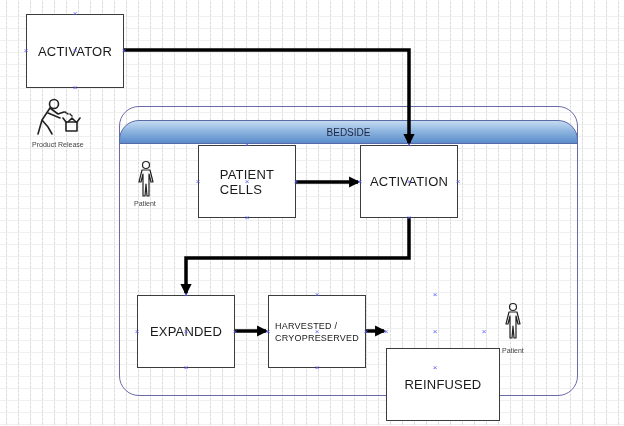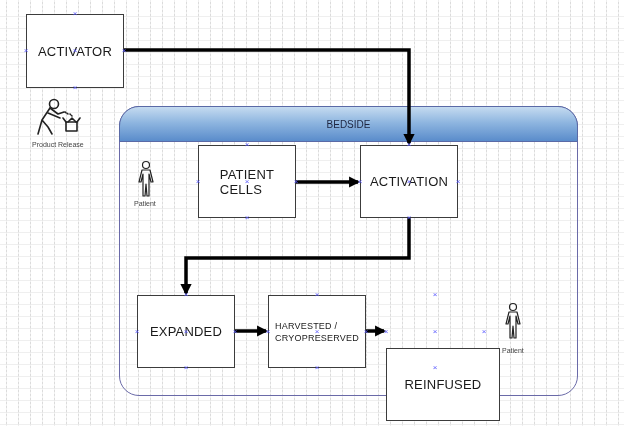--- a/index.html
+++ b/index.html
@@ -28,21 +28,21 @@
     color: #1a1a1a;
   }
   .box .label { font-size: 13px; line-height: 15px; letter-spacing: 0.2px; }
   .box .label.small { font-size: 9px; font-weight: normal; line-height: 12px; }
   .bedside {
     position: absolute; left: 119px; top: 106px; width: 459px; height: 290px;
     border: 1.2px solid #6a6aa8; border-radius: 20px; box-sizing: border-box;
     background: transparent;
   }
   .bedside-header {
-    position: absolute; left: 119px; top: 106px; width: 459px; height: 36px;
+    position: absolute; left: 119px; top: 120px; width: 459px; height: 24px;
     border-radius: 20px 20px 0 0; box-sizing: border-box;
     border: 1.2px solid #5a6aa6;
     background: linear-gradient(to bottom, #c5dbf0 0%, #8fb6e0 45%, #5a8ccb 100%);
     display: flex; align-items: center; justify-content: center;
     font-size: 10px; color: #1d2540; text-align: right;
   }
   .caption { position: absolute; font-size: 7px; color: #444; white-space: nowrap; }
   svg.overlay { position: absolute; left: 0; top: 0; }
   .handle { position: absolute; color: #5a5aff; font-size: 8px; line-height: 8px; width: 8px; height: 8px; text-align: center; margin-left: -4px; margin-top: -4px; }
 </style>

